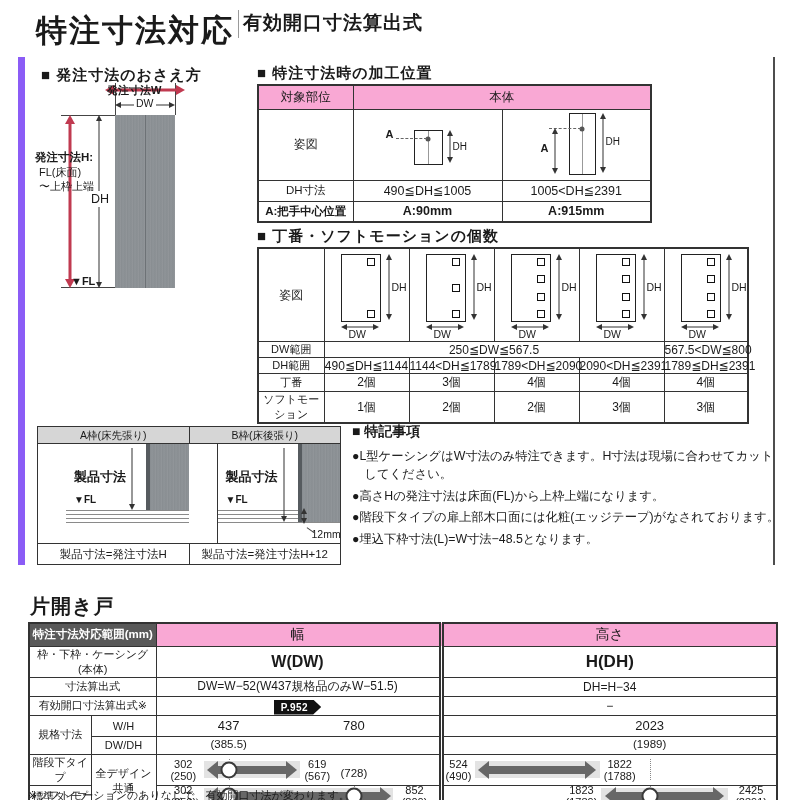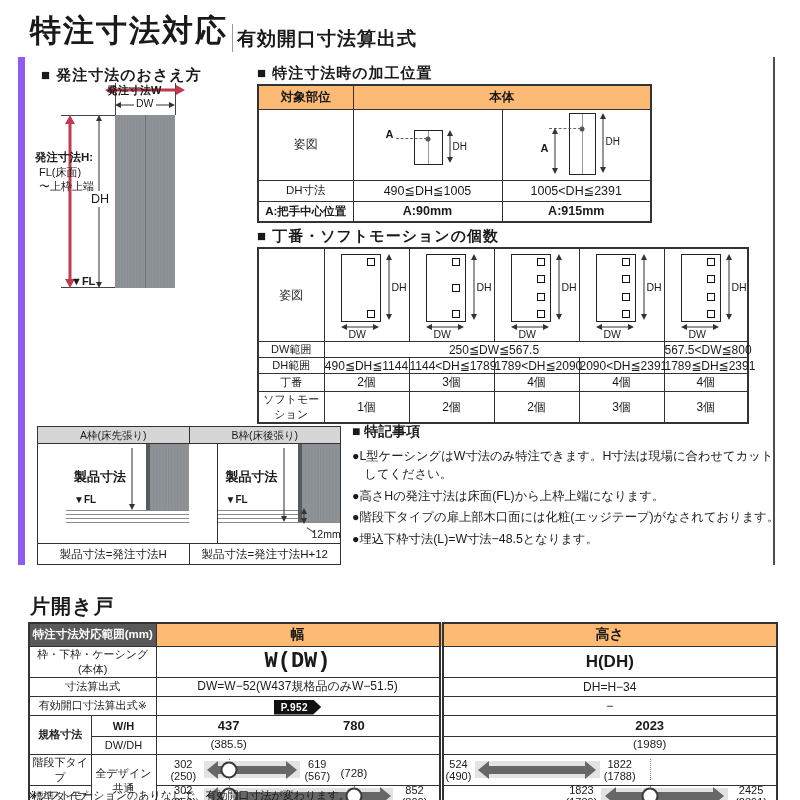--- a/index.html
+++ b/index.html
@@ -1,20 +1,20 @@
 <!DOCTYPE html>
 <html><head>
 <meta charset="utf-8">
 <style>
   html,body{margin:0;padding:0;background:#fff;}
   .page{position:relative;width:800px;height:800px;background:#fff;overflow:hidden;
         font-family:"Liberation Sans","DejaVu Sans",sans-serif;color:#1a1a1a;}
   .abs{position:absolute;}
   
-  .hdr{position:absolute;left:30px;top:10px;display:flex;align-items:flex-end;gap:4px;}
+  .hdr{position:absolute;left:36px;top:10px;display:flex;align-items:flex-start;gap:4px;}
   .hdr-title{font-size:31px;font-weight:bold;letter-spacing:2px;}
   .hdr-sep{width:1px;height:28px;background:#9a9a9a;}
   .hdr-sub{font-size:19px;font-weight:bold;letter-spacing:1px;}
   
   .sec{position:absolute;left:18px;top:57px;width:757px;}
   .sec-bar{height:22px;background:#5a5a5a;color:#fff;font-size:13.5px;font-weight:bold;
            line-height:22px;padding-left:10px;letter-spacing:2px;}
   .sec-body{position:relative;height:508px;border-left:7px solid #8b5cf6;border-right:2px solid #4d4d4d;background:#fff;}
   
   .hline{position:absolute;height:1px;background:#444;}
@@ -43,21 +43,21 @@
   
   .blk-title{position:absolute;font-size:15px;font-weight:bold;letter-spacing:1px;}
   .wood{background:repeating-linear-gradient(90deg,#878c90 0px,#8f9498 2px,#898e92 4px,#93979b 6px);}
   .door-joint{position:absolute;left:50%;top:0;bottom:0;width:1px;background:#6d7276;}
   .lbl{position:absolute;white-space:nowrap;}
   
   table{border-collapse:collapse;}
   .t1,.t2,.t3{position:absolute;table-layout:fixed;}
   .t1 td,.t2 td,.t3 td{border:1px solid #333;text-align:center;vertical-align:middle;padding:0;overflow:visible;}
   .t1,.t2,.t3{border:2px solid #333;}
-  .th-gray{background:#fdba74;font-weight:bold;}
+  .th-gray{background:#f9a8d4;font-weight:normal;}
   .fz11{font-size:11px;} .fz115{font-size:11.5px;} .fz12{font-size:12px;} .fz125{font-size:12.5px;} .fz13{font-size:13px;}
   .figcell{position:relative;background:#fff;}
   .m-door{position:absolute;border:1.5px solid #222;background:#fff;}
   .m-mid{position:absolute;left:50%;top:0;bottom:0;width:1px;background:#999;}
   .m-dot{position:absolute;width:5px;height:5px;border-radius:50%;background:#555;transform:translate(-50%,-50%);}
   .hinge-sq{position:absolute;right:5px;width:6px;height:6px;border:1.5px solid #111;background:#fff;transform:translateY(-50%);}
   
   .frames{position:absolute;left:12px;top:369px;width:302px;height:137px;border:1px solid #333;display:flex;flex-direction:column;background:#fff;}
   .fr-head{display:flex;height:16px;border-bottom:1px solid #333;}
   .fr-head>div{flex:1;background:#d6d6d6;font-size:10.5px;text-align:center;line-height:16px;}
@@ -436,34 +436,34 @@
         <col style="width:336px">
       </colgroup>
     <tbody>
         <tr style="height:23px;">
       <td colspan="2" class="darkcell fz115">特注寸法対応範囲(mm)</td>
       <td class="th-gray" style="font-size:14px;">幅</td>
       <td class="th-gray dbl" style="font-size:14px;">高さ</td>
     </tr>
     <tr style="height:25px;">
       <td colspan="2" class="fz11">枠・下枠・ケーシング(本体)</td>
-      <td style="font-size:22px;font-weight:bold;font-family:Liberation Mono, monospace;">W(DW)</td>
+      <td style="font-size:16px;font-weight:bold;">W(DW)</td>
       <td class="dbl" style="font-size:17px;font-weight:bold;">H(DH)</td>
     </tr>
     <tr style="height:19px;">
       <td colspan="2" class="fz11">寸法算出式</td>
       <td class="fz12">DW=W−52(W437規格品のみW−51.5)</td>
       <td class="dbl fz12">DH=H−34</td>
     </tr>
     <tr style="height:19px;">
       <td colspan="2" class="fz11">有効開口寸法算出式※</td>
       <td><span class="badge">P.952</span></td>
       <td class="dbl fz12">−</td>
     </tr>
-    <tr style="height:20px;font-weight:bold;">
+    <tr style="height:20px;">
       <td rowspan="2" class="fz11">規格寸法</td>
       <td class="fz11">W/H</td>
       <td>
             <div class="relcell" style="height:20px;text-align:right;">
         <span class="posn fz13" style="left:25.6%;top:2px;">437</span>
         <span class="posn fz13" style="left:70%;top:2px;">780</span>
       </div>
           </td>
       <td class="dbl">
             <div class="relcell" style="height:20px;">

